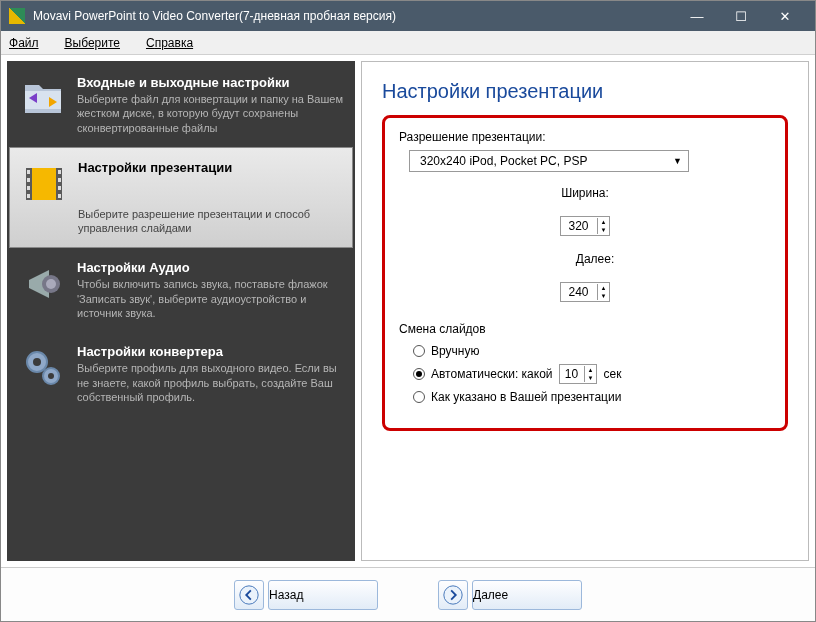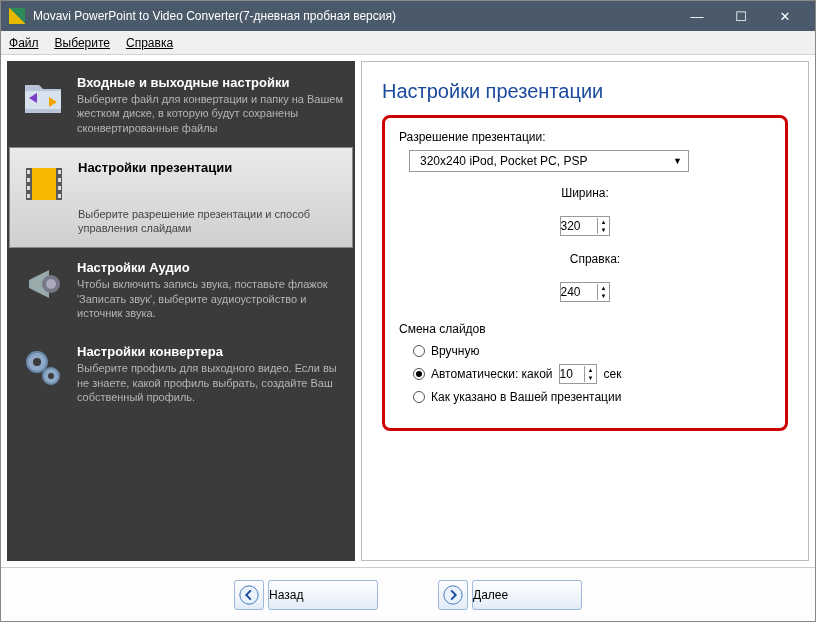--- a/index.html
+++ b/index.html
@@ -5,21 +5,21 @@
 * { box-sizing: border-box; margin: 0; padding: 0; font-family: "Segoe UI", Tahoma, sans-serif; }
 body { background: #fff; width: 816px; height: 622px; overflow: hidden; }
 
 .window { width: 816px; height: 622px; border: 1px solid #888; background: #fff; display: flex; flex-direction: column; }
 .titlebar { height: 30px; background: #4a5a6a; display: flex; align-items: center; padding: 12px 8px; color: #fff; font-size: 12px; }
 .titlebar .icon { width: 16px; height: 16px; background: linear-gradient(45deg,#e6b800 50%,#2e8b57 50%); margin-right: 8px; }
 .titlebar .spacer { flex: 1; }
 .win-btn { width: 44px; height: 30px; display: flex; align-items: center; justify-content: center; color: #fff; font-size: 13px; }
 
 .menubar { height: 24px; background: #f0f0f0; border-bottom: 1px solid #d0d0d0; display: flex; align-items: center; padding: 0 8px; font-size: 12px; }
-.menu-item { margin-right: 16px; text-decoration: underline; cursor: default; }
+.menu-item { margin-right: 26px; text-decoration: underline; cursor: default; }
 .menu-item::first-letter { text-decoration: underline; }
 
 .content { flex: 1; padding: 6px; display: flex; gap: 6px; background: #fff; }
 
 .sidebar { width: 348px; background: #3b3b3b; padding: 2px; display: flex; flex-direction: column; gap: 0; }
 .nav-item { display: flex; padding: 12px 10px; gap: 10px; color: #ccc; cursor: default; }
 .nav-item .nav-icon { width: 48px; height: 48px; flex-shrink: 0; display: flex; align-items: center; justify-content: center; }
 .nav-item .nav-text { flex: 1; }
 .nav-item .nav-title { font-size: 13px; font-weight: bold; color: #fff; margin-bottom: 2px; }
 .nav-item .nav-desc { font-size: 11px; line-height: 1.3; color: #b5b5b5; }
@@ -28,21 +28,21 @@
 .nav-item.active .nav-desc { color: #444; margin-top: 32px; }
 
 .panel { flex: 1; background: #fff; border: 1px solid #bbb; padding: 18px 20px; position: relative; }
 .panel-title { color: #1a4a9c; font-size: 20px; margin-bottom: 12px; }
 .highlight-box { border: 3px solid #cc0000; border-radius: 8px; padding: 12px 14px 18px 14px; }
 .field-label { font-size: 12px; margin-bottom: 6px; }
 .combo { width: 280px; height: 22px; border: 1px solid #999; font-size: 12px; padding: 0 6px 0 10px; display: flex; align-items: center; justify-content: space-between; margin-bottom: 14px; margin-left: 10px; }
 .combo .arrow { font-size: 9px; }
 .dims { display: flex; align-items: center; gap: 16px; font-size: 12px; margin-bottom: 20px; margin-left: 0; flex-direction: column; }
 .spin { display: flex; align-items: center; border: 1px solid #999; height: 20px; }
-.spin input { width: 36px; border: none; font-size: 12px; outline: none; }
+.spin input { width: 36px; border: none; text-align: center; font-size: 12px; outline: none; }
 .spin .arrows { display: flex; flex-direction: column; border-left: 1px solid #999; }
 .spin .arrows span { font-size: 6px; line-height: 8px; padding: 0 3px; cursor: default; }
 .group-label { font-size: 12px; margin-bottom: 8px; }
 .radio-row { display: flex; align-items: center; font-size: 12px; margin: 6px 0 6px 14px; gap: 6px; }
 .radio { width: 12px; height: 12px; border: 1px solid #555; border-radius: 50%; display: inline-flex; align-items: center; justify-content: center; }
 .radio.checked::after { content: ""; width: 6px; height: 6px; background: #000; border-radius: 50%; }
 .spin.small input { width: 24px; }
 
 .footer { height: 54px; border-top: 1px solid #ccc; display: flex; align-items: center; justify-content: center; gap: 60px; background: #fdfdfd; }
 .footer .btn-group { display: flex; align-items: center; gap: 4px; }
@@ -151,21 +151,21 @@
 
         <div class="dims">
           <span>Ширина:</span>
           <div class="spin">
             <input value="320" style="">
             <div class="arrows">
                 <span>▲</span>
                 <span>▼</span>
               </div>
           </div>
-          <span style="margin-left:20px">Справка:</span>
+          <span style="margin-left:20px">Далее:</span>
           <div class="spin">
             <input value="240" style="">
             <div class="arrows">
                 <span>▲</span>
                 <span>▼</span>
               </div>
           </div>
         </div>
 
         <div class="group-label">Смена слайдов</div>

